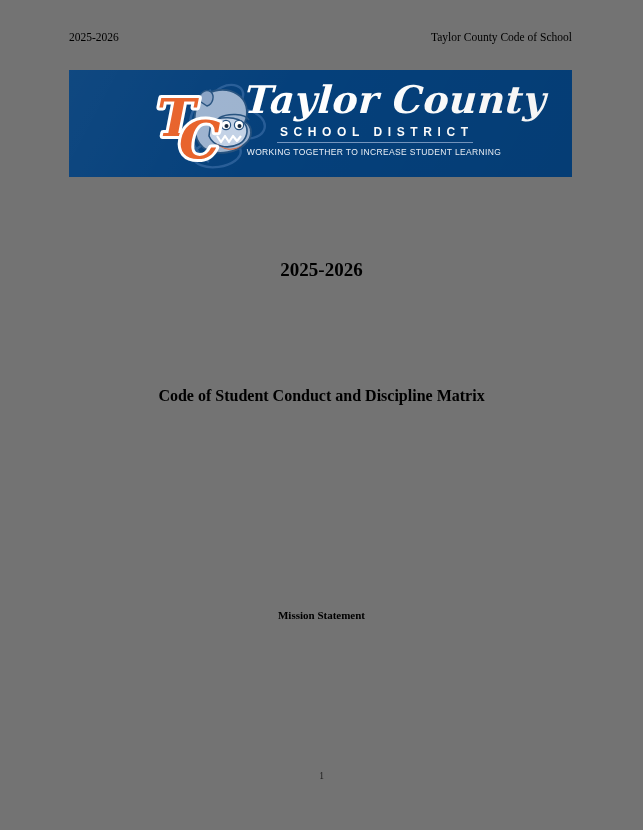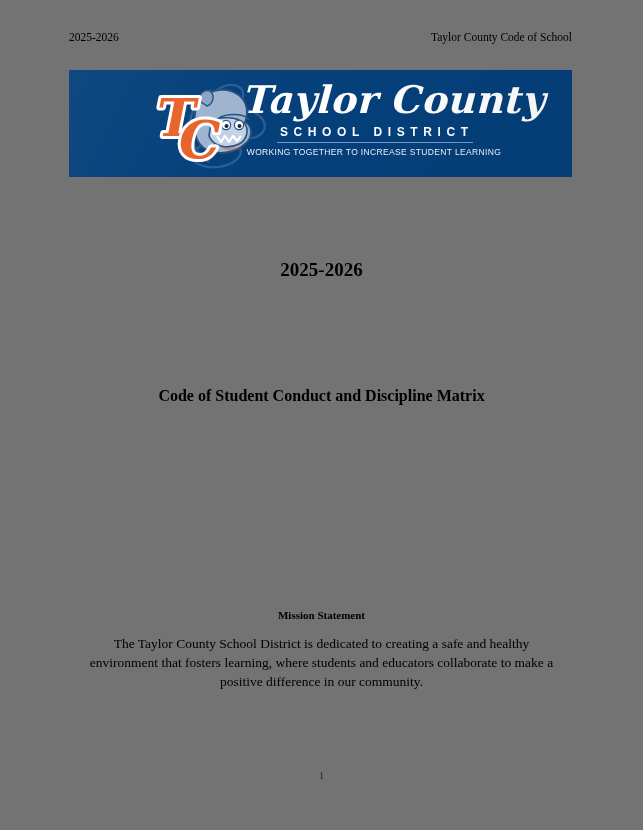--- a/index.html
+++ b/index.html
@@ -259,17 +259,16 @@
 
     </div>
   </div>
 
   <div class="year-title">2025-2026</div>
 
   <div class="doc-title">Code of Student Conduct and Discipline Matrix</div>
 
   <div class="mission-heading">Mission Statement</div>
 
-  <div class="mission-body">The Taylor County School District is dedicated to creating a safe and healthy environment that fosters learning, where students and educators collaborate to make a positive difference in our community.</div>
 
   <div class="page-number">1</div>
 
 </div>
 
 </body></html>

